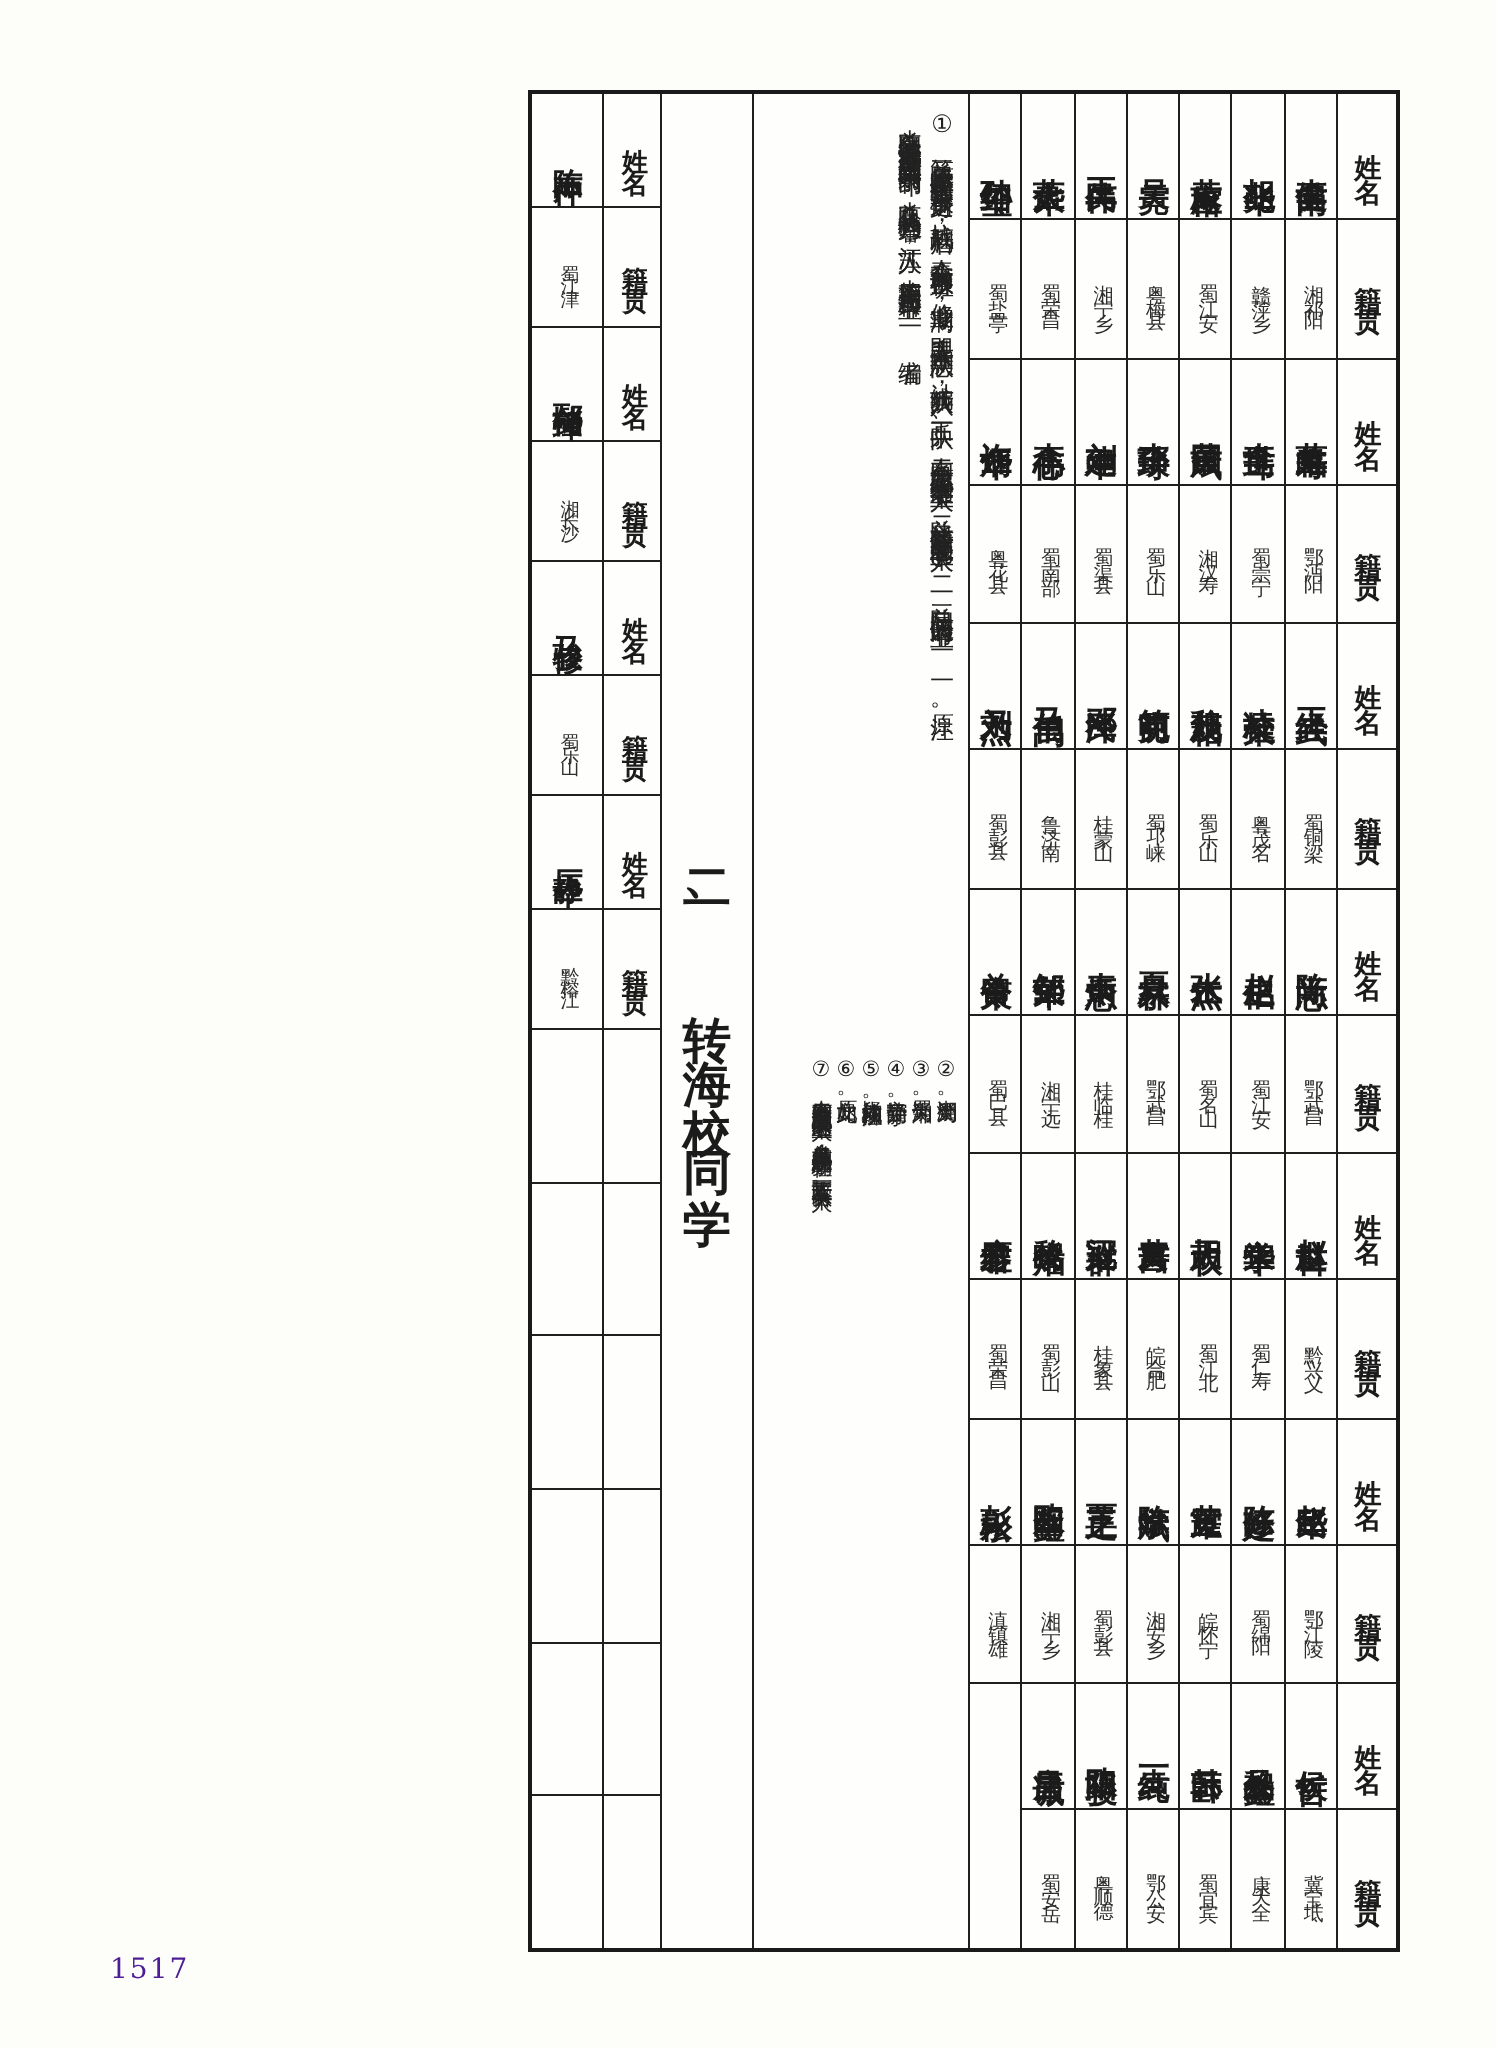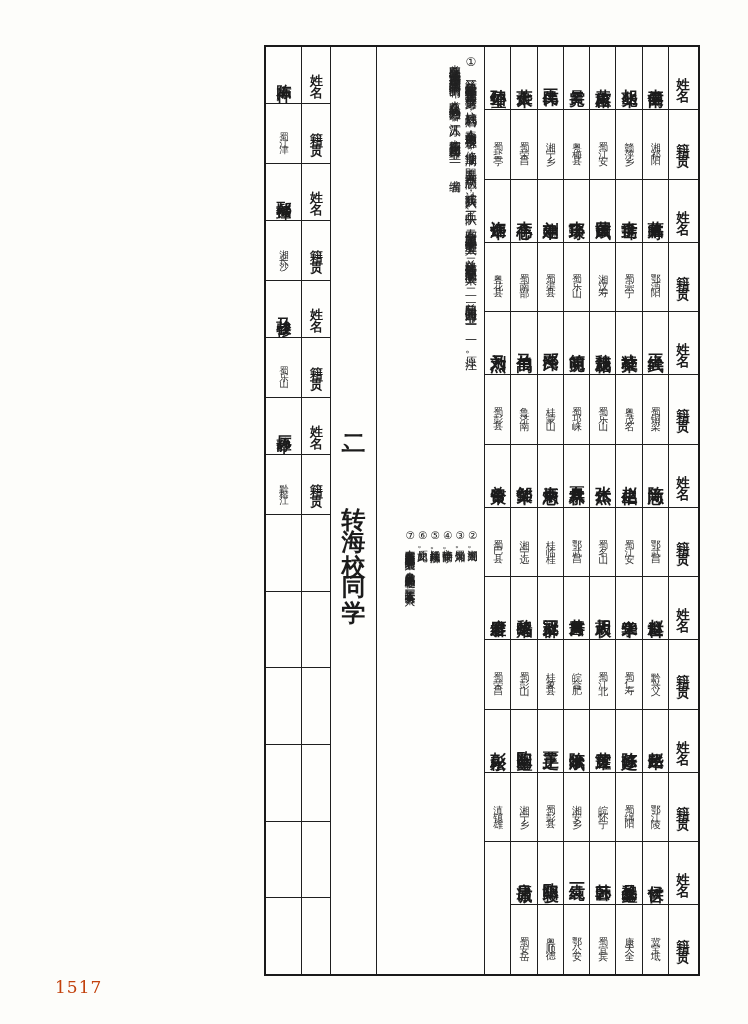--- a/index.html
+++ b/index.html
@@ -88,21 +88,21 @@
   .ncell.hdr { font-size:13.5px; font-weight:700; letter-spacing:12px; }
   .ocell.hdr { font-size:13.5px; font-weight:700; letter-spacing:12px; }
   .ncell.name { font-size:16px; font-weight:700; letter-spacing:1.5px; }
   .ocell.origin { font-size:10px; letter-spacing:7px; color:#2e2e2e; }
   .empty-col { background:transparent; }
 
   
   .page-number {
     position:absolute; left:55px; top:977px;
     font-family:"DejaVu Serif", serif;
-    font-size:17px; letter-spacing:1px; color:#c2410c;
+    font-size:14px; letter-spacing:1px; color:#4c1d95;
   }
 </style>
 </head>
 <body>
 
 <div class="canvas">
   <div class="frame">
 
     <div class="left-table">
         <div class="lt-row name-row">

